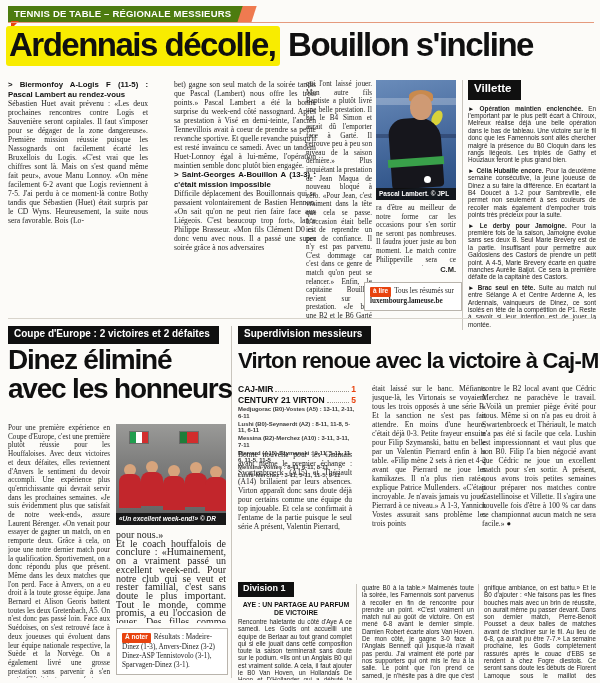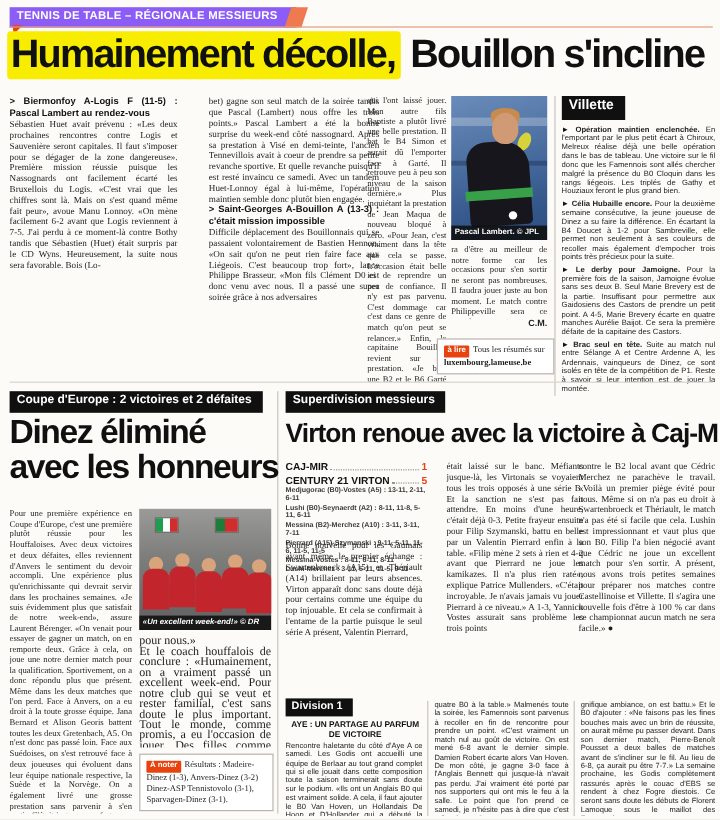--- a/index.html
+++ b/index.html
@@ -1,20 +1,20 @@
 <!DOCTYPE html>
 <html><head>
 <meta charset="utf-8">
 <style>
   html,body{margin:0;padding:0;background:#e9e7e2;}
   .page{position:relative;width:600px;height:683px;background:#fcfbf8;overflow:hidden;
         font-family:"Liberation Serif",serif;color:#1d1d1d;}
 
   
-  .kicker-tag{position:absolute;left:8px;top:6px;background:#8b5cf6;color:#fff;
+  .kicker-tag{position:absolute;left:8px;top:6px;background:#4d7c0f;color:#fff;
     font:bold 9.5px/1 "Liberation Sans",sans-serif;padding:3px 16px 4px 6px;letter-spacing:.2px;}
   .kicker-tag::before{content:"";position:absolute;right:-7px;top:0;width:14px;height:100%;
     background:#ef7a50;transform:skewX(-18deg);}
   .kicker-tag::after{content:"";position:absolute;left:3px;bottom:-6px;
     border:4px solid transparent;border-top-color:#e8430f;border-left-color:#e8430f;}
   .top-rule{position:absolute;left:8px;width:586px;top:22px;height:1px;background:#e59a7d;}
 
   
   .headline{position:absolute;left:6px;top:27px;margin:0;white-space:nowrap;
     font:900 33px/1.1 "Liberation Sans",sans-serif;letter-spacing:-1.5px;color:#101010;}
@@ -94,21 +94,21 @@
 </head>
 <body>
 
 <div class="page">
 
   <div class="kicker-tag">
     <span>TENNIS DE TABLE – RÉGIONALE MESSIEURS</span>
   </div>
   <div class="top-rule"></div>
 
-  <h1 class="headline"><span class="hl">Humainement décolle,</span><span> Bouillon s'incline</span></h1>
+  <h1 class="headline"><span class="hl">Ardennais décolle,</span><span> Bouillon s'incline</span></h1>
 
   <div class="col" style="left:8px;top:80px;width:140px;height:238px;">
     <p class="noindent subhead">&gt; Biermonfoy A-Logis F (11-5) : Pascal Lambert au rendez-vous</p>
     <p class="noindent">Sébastien Huet avait prévenu : «Les deux prochaines rencontres contre Logis et Sauvenière seront capitales. Il faut s'imposer pour se dégager de la zone dangereuse». Première mission réussie puisque les Nassognards ont facilement écarté les Bruxellois du Logis. «C'est vrai que les chiffres sont là. Mais on s'est quand même fait peur», avoue Manu Lonnoy. «On mène facilement 6-2 avant que Logis reviennent à 7-5. J'ai perdu à ce moment-là contre Bothy tandis que Sébastien (Huet) était surpris par le CD Wyns. Heureusement, la suite nous sera favorable. Bois (Lo-</p>
   </div>
 
   <div class="col" style="left:156px;top:80px;width:142px;height:238px;margin-left:18px;">
     <p class="noindent">bet) gagne son seul match de la soirée tandis que Pascal (Lambert) nous offre les trois points.» Pascal Lambert a été la bonne surprise du week-end côté nassognard. Après sa prestation à Visé en demi-teinte, l'ancien Tennevillois avait à coeur de prendre sa petite revanche sportive. Et quelle revanche puisqu'il est resté invaincu ce samedi. Avec un tandem Huet-Lonnoy égal à lui-même, l'opération maintien semble donc plutôt bien engagée.</p>
     <p class="noindent subhead">&gt; Saint-Georges A-Bouillon A (13-3) : c'était mission impossible</p>
     <p class="noindent">Difficile déplacement des Bouillonnais qui se passaient volontairement de Bastien Hennon. «On sait qu'on ne peut rien faire face aux Liégeois. C'est beaucoup trop fort», lance Philippe Brasseur. «Mon fils Clément D0 est donc venu avec nous. Il a passé une super soirée grâce à nos adversaires</p>

